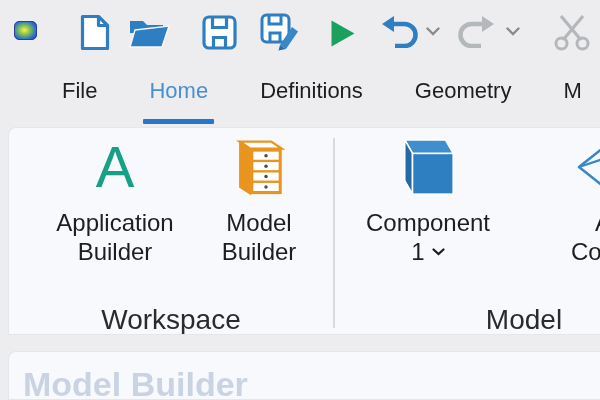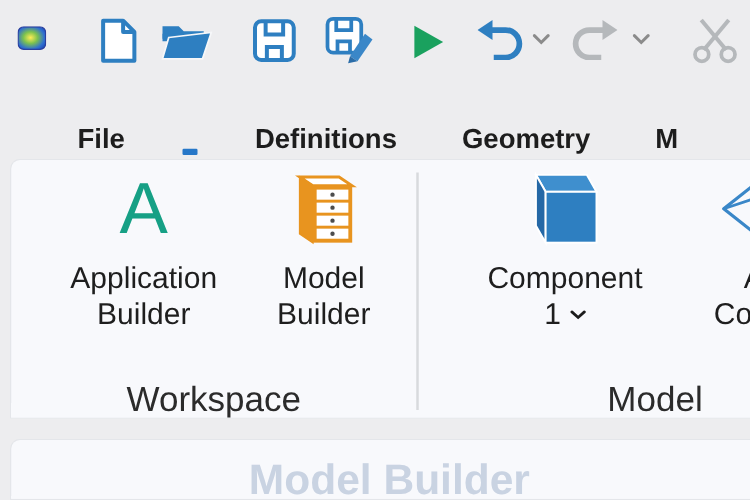--- a/index.html
+++ b/index.html
@@ -3,39 +3,39 @@
 <meta charset="utf-8">
 <style>
   html,body{margin:0;padding:0;}
   .screen{position:relative;width:600px;height:400px;background:#ededef;overflow:hidden;
           font-family:"Liberation Sans",sans-serif;color:#1d1d1d;}
   
   .qbtn{position:absolute;display:flex;align-items:center;justify-content:center;}
   
   .tabbar{position:absolute;top:78px;left:0;height:46px;display:flex;gap:52px;
           padding-left:62px;align-items:stretch;font-size:22px;}
-  .tab{position:relative;display:flex;align-items:flex-end;cursor:default;white-space:nowrap;font-weight:bold;}
+  .tab{position:relative;display:flex;align-items:flex-start;cursor:default;white-space:nowrap;}
   .tab.active{color:#4a8fd0;}
   .tab-underline{position:absolute;left:-6px;right:-6px;bottom:0;height:5px;
                  background:#2677c8;border-radius:1px;}
   
   .ribbon{position:absolute;left:8px;top:127px;width:592px;height:208px;
           background:#f8f9fc;border:1px solid #e4e6ea;border-right:none;
           border-radius:8px 0 0 0;overflow:hidden;box-sizing:border-box;}
   .rbtn{position:absolute;top:8px;display:flex;flex-direction:column;align-items:center;}
   .rbtn .iconbox{height:62px;display:flex;align-items:center;justify-content:center;margin-bottom:10px;}
   .rbtn .lbl{font-size:24px;line-height:29px;text-align:center;color:#1e1e1e;white-space:nowrap;}
   .lbl-row{display:flex;align-items:center;justify-content:center;gap:7px;}
   .glyph-a{font-size:58px;line-height:60px;font-weight:400;color:#16a085;}
   .group-divider{position:absolute;left:324px;top:10px;width:2px;height:190px;background:#d8dadd;}
   .group-label{position:absolute;top:176px;font-size:28px;color:#2b2b2b;text-align:center;}
   
   .mb-panel{position:absolute;left:8px;top:351px;width:592px;height:49px;
             background:#f8f9fc;border:1px solid #e4e6ea;border-right:none;
-            border-radius:8px 0 0 0;box-sizing:border-box;overflow:hidden;text-align:center;}
+            border-radius:8px 0 0 0;box-sizing:border-box;overflow:hidden;}
   .mb-title{margin:13px 0 0 14px;font-size:34px;font-weight:bold;color:#c9d3e2;white-space:nowrap;}
 </style>
 </head>
 <body>
 
 <div class="screen">
 
   <div>
 
     <div class="qbtn" style="left:14px;top:21px;">
@@ -125,20 +125,21 @@
         <circle cx="30.5" cy="29.5" r="5.5" fill="none" stroke="#b5b8bb" stroke-width="3"></circle>
       </svg>
     </div>
   </div>
 
   <div class="tabbar">
     <div class="tab">
       <span>File</span>
     </div>
     <div class="tab active">
+      <span>Home</span>
       <div class="tab-underline"></div>
     </div>
     <div class="tab">
       <span>Definitions</span>
     </div>
     <div class="tab">
       <span>Geometry</span>
     </div>
     <div class="tab">
       <span>M</span>
@@ -176,21 +177,21 @@
       <div class="lbl">
         <span style="display:block;">Model</span>
         <span style="display:block;">Builder</span>
       </div>
     </div>
 
     <div class="group-label" style="left:0;width:324px;">Workspace</div>
 
     <div class="group-divider"></div>
 
-    <div class="rbtn" style="left:364px;width:158px;align-items:center;">
+    <div class="rbtn" style="left:340px;width:158px;align-items:center;">
       <div class="iconbox">
         <svg width="62" height="62" viewBox="0 0 64 64">
           <polygon points="16,18 8,4 50,4 58,18" fill="#3f8fce" stroke="#ffffff" stroke-width="1.6"></polygon>
           <polygon points="16,18 8,4 8,46 16,60" fill="#2568a6" stroke="#ffffff" stroke-width="1.6"></polygon>
           <rect x="16" y="18" width="42" height="42" fill="#2e7fc1" stroke="#ffffff" stroke-width="1.6"></rect>
         </svg>
       </div>
       <div class="lbl">
         <span style="display:block;">Component</span>
         <span class="lbl-row">

